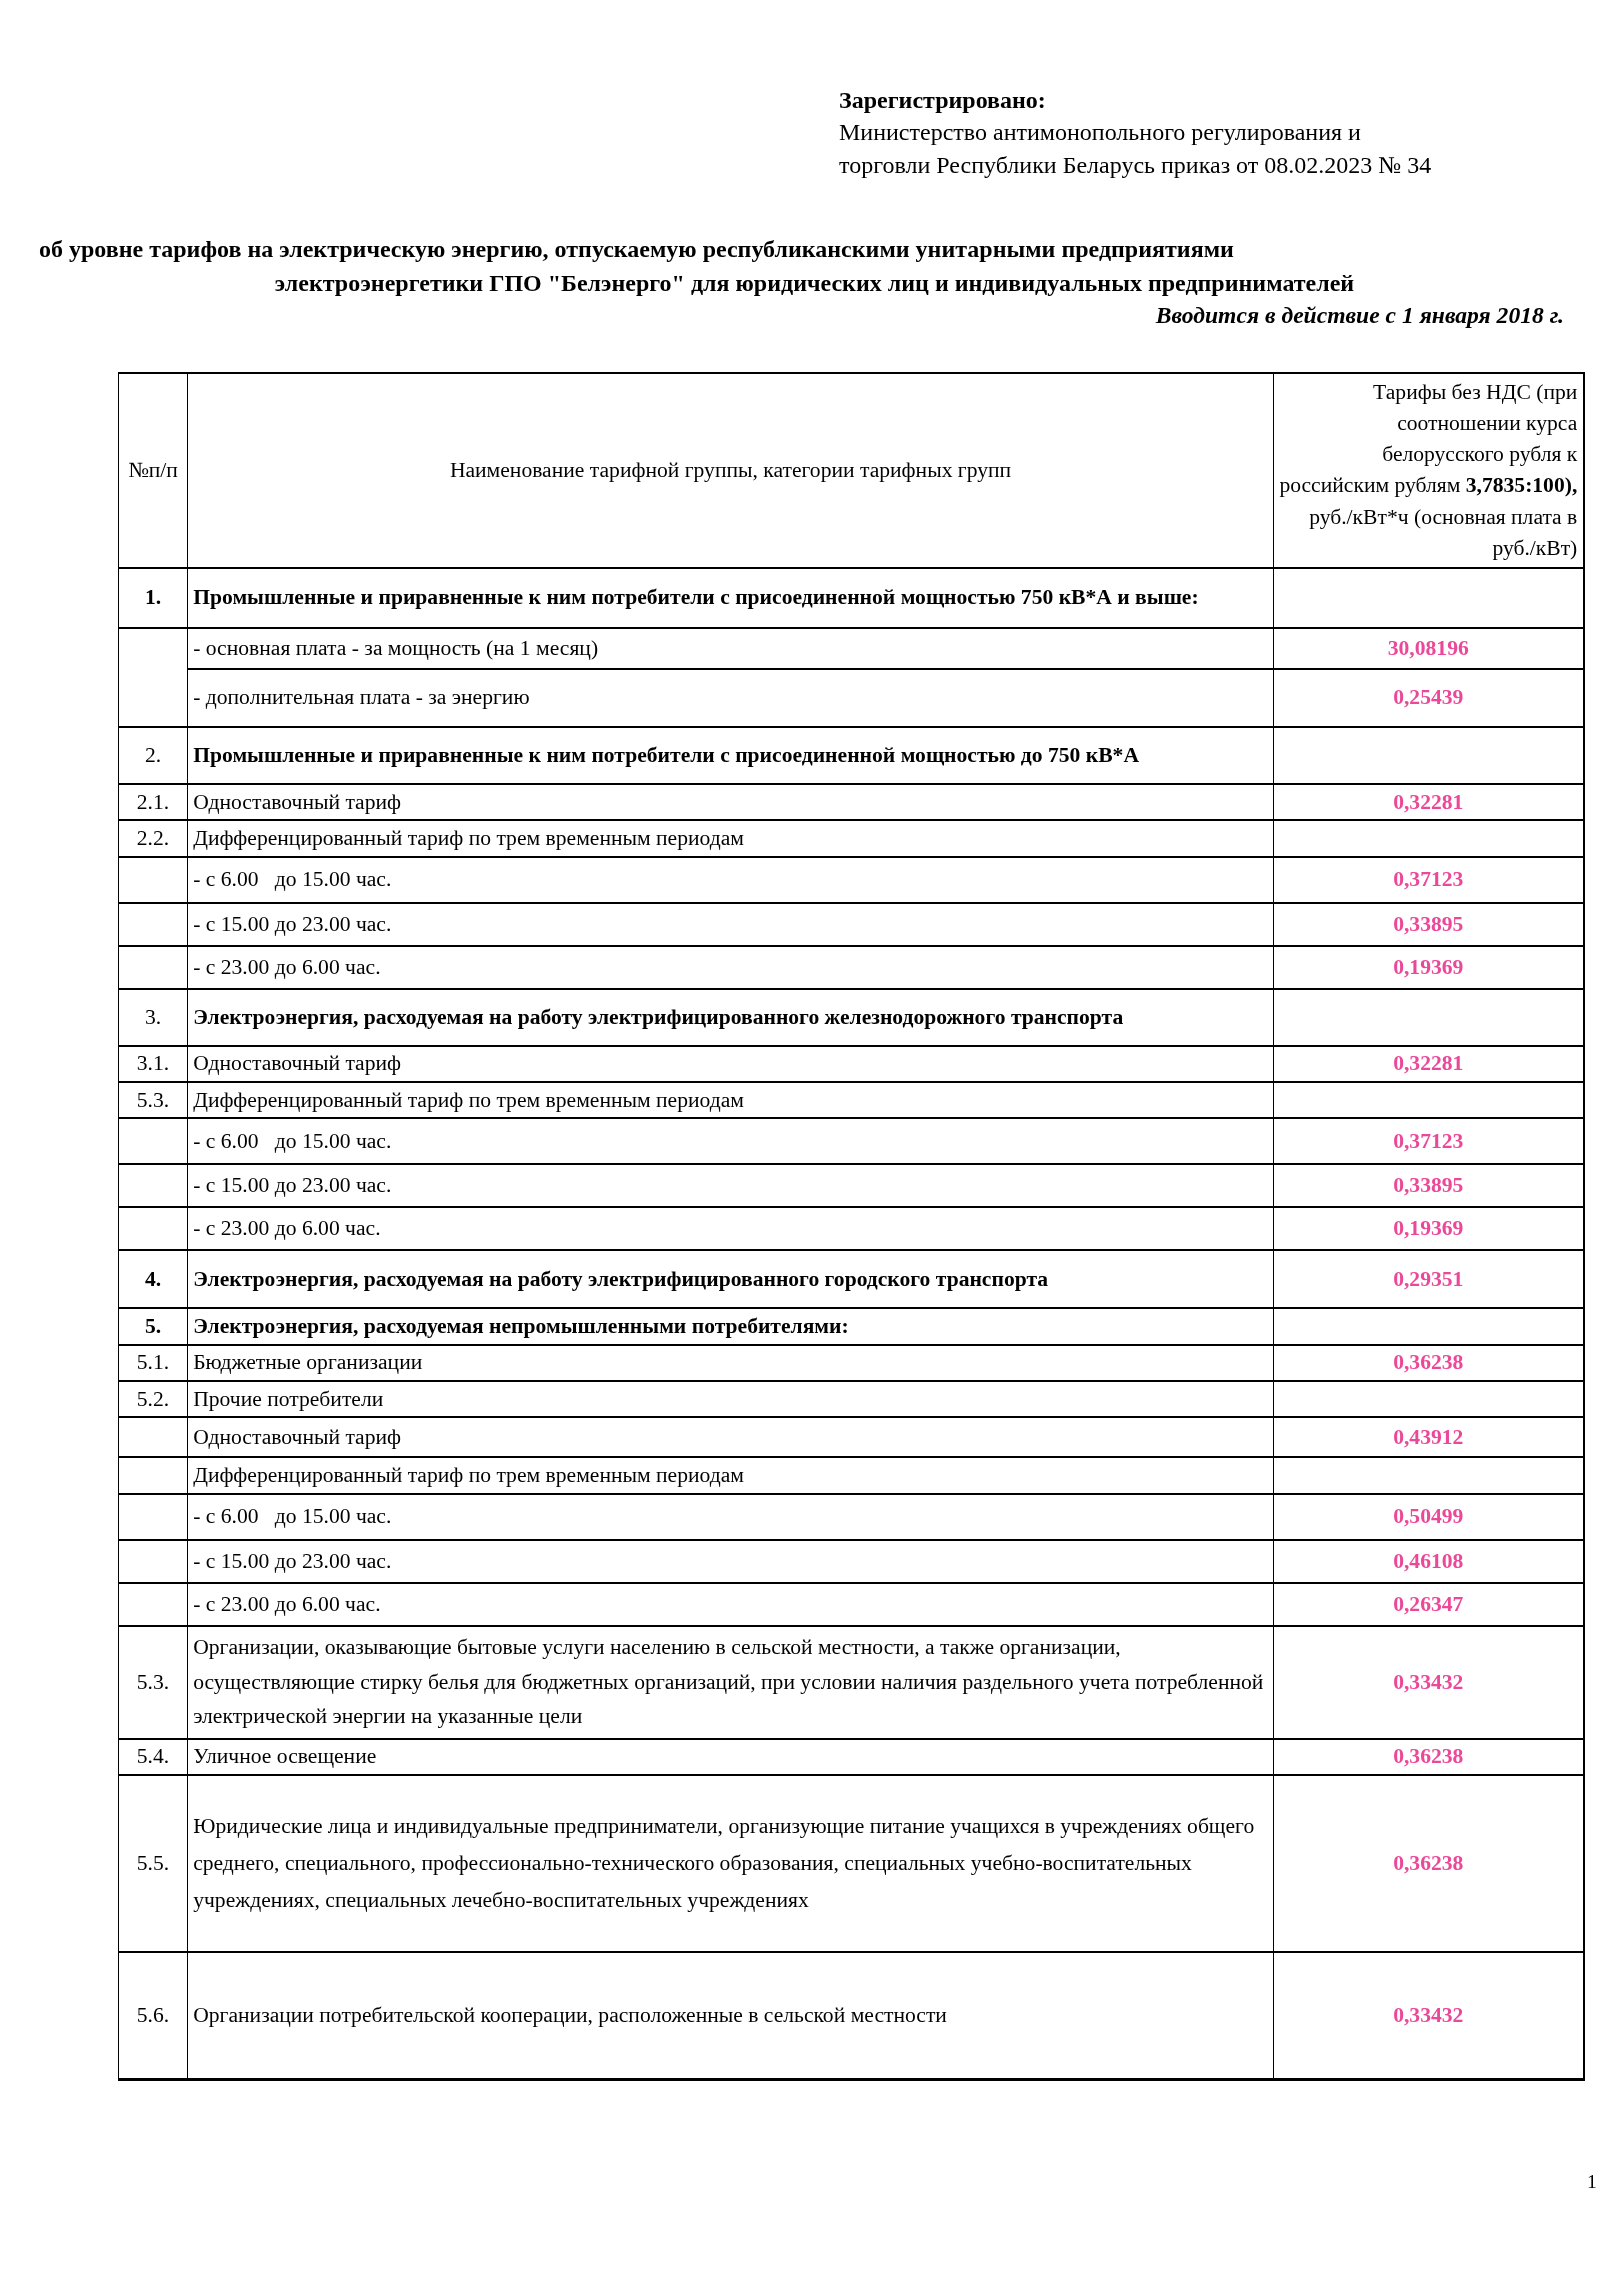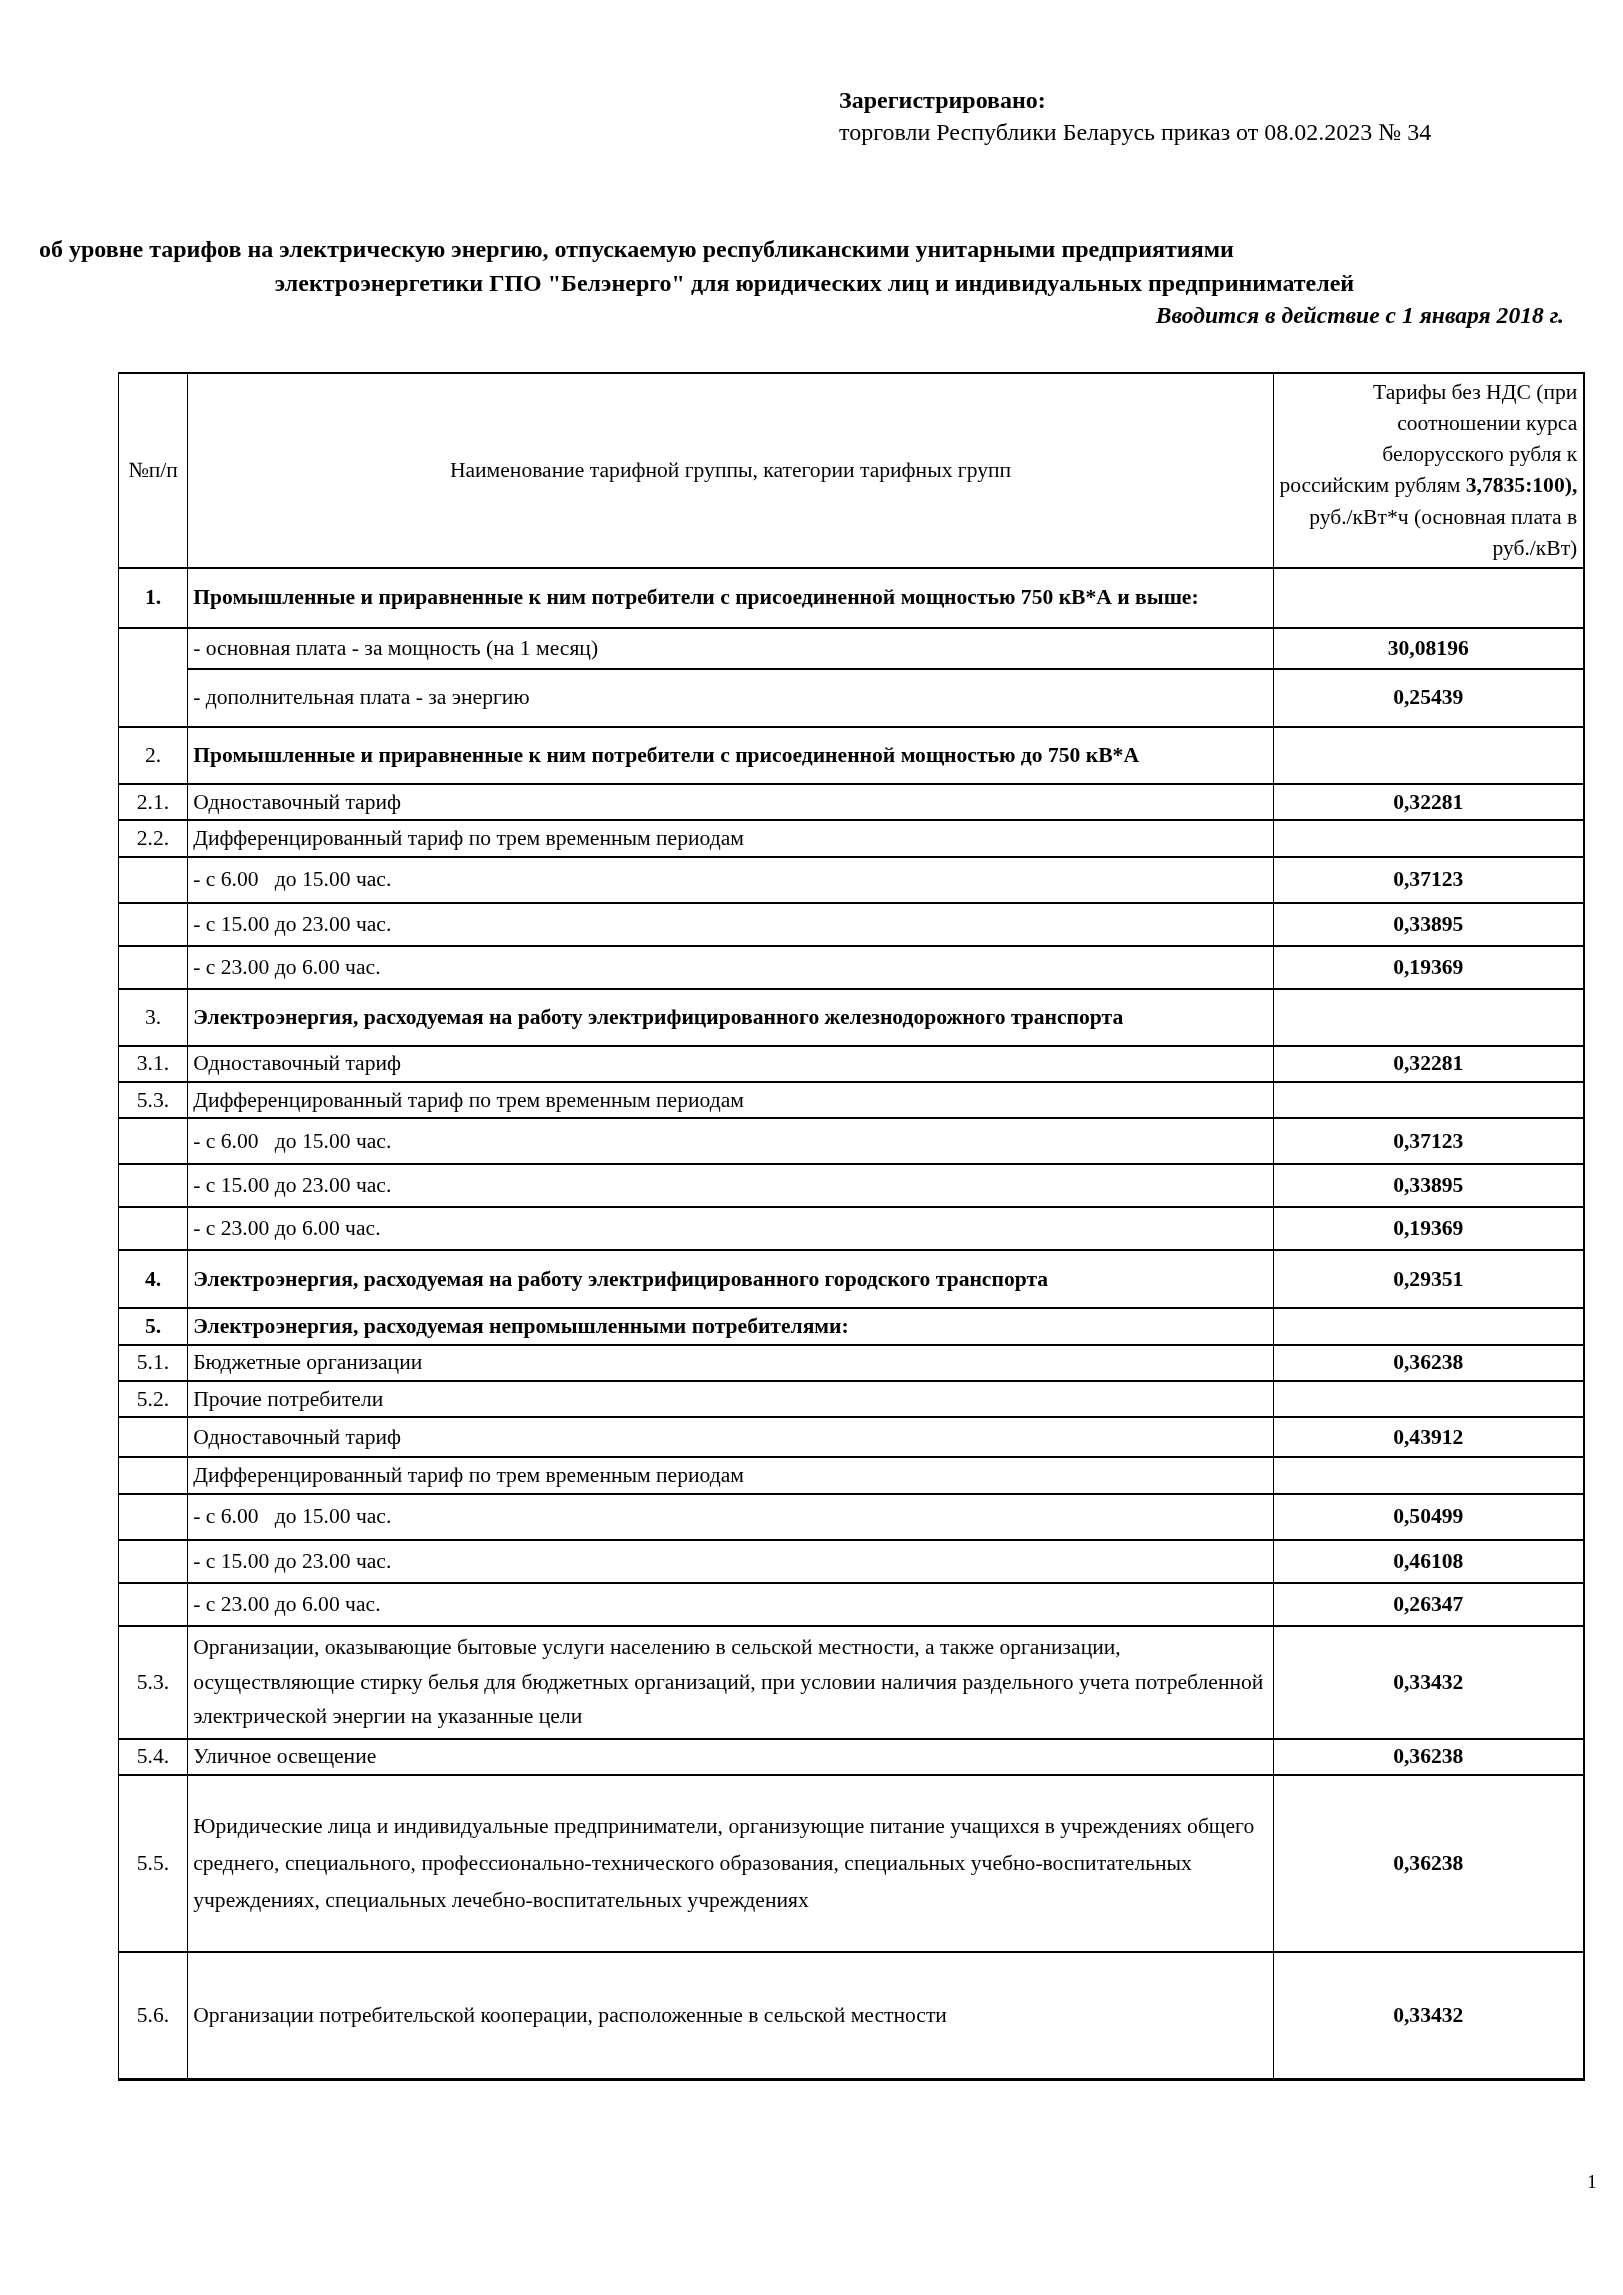--- a/index.html
+++ b/index.html
@@ -44,21 +44,21 @@
     border-top:2px solid #000;border-bottom:2px solid #000;
     vertical-align:middle;
     font-size:21.6px;
     padding:2.6px 5.2px;
     overflow:hidden;
   }
   td.numc{text-align:center;padding:2.6px 1.3px;}
   td.namec{text-align:left;padding-left:7.9px;padding-right:9.2px;line-height:1.35;}
   td.valc{
     text-align:center;font-weight:bold;font-size:29px;
-    color:#000000;
+    color:#ec4899;
   }
   td.hnum{text-align:center;font-size:20px;}
   td.hname{text-align:center;font-size:21.6px;}
   td.htar{text-align:right;font-size:20px;line-height:1.45;padding:3.9px 6.5px;}
   .bold{font-weight:bold;font-size:22px;}
   .jst{text-align:justify;text-align-last:left;}
   .small{font-size:18.3px;}
   td.bb-thin{border-bottom-width:0.7px;}
   td.bt-thin{border-top-width:0.7px;}
   .page-num{
@@ -66,20 +66,21 @@
     font-size:19.6px;
   }
 </style>
 </head>
 <body>
 
 <div class="page">
 
   <div class="reg-block">
     <div class="reg-title">Зарегистрировано:</div>
+    <div>Министерство антимонопольного регулирования и</div>
     <div>торговли Республики Беларусь приказ от 08.02.2023 № 34</div>
   </div>
 
   <div class="doc-sub1">об уровне тарифов на электрическую энергию, отпускаемую республиканскими унитарными предприятиями</div>
   <div class="doc-sub2">электроэнергетики ГПО "Белэнерго" для юридических лиц и индивидуальных предпринимателей</div>
   <div class="effective">Вводится в действие с 1 января 2018 г.</div>
 
   <table class="tariffs">
     <colgroup>
         <col style="width:69px">

